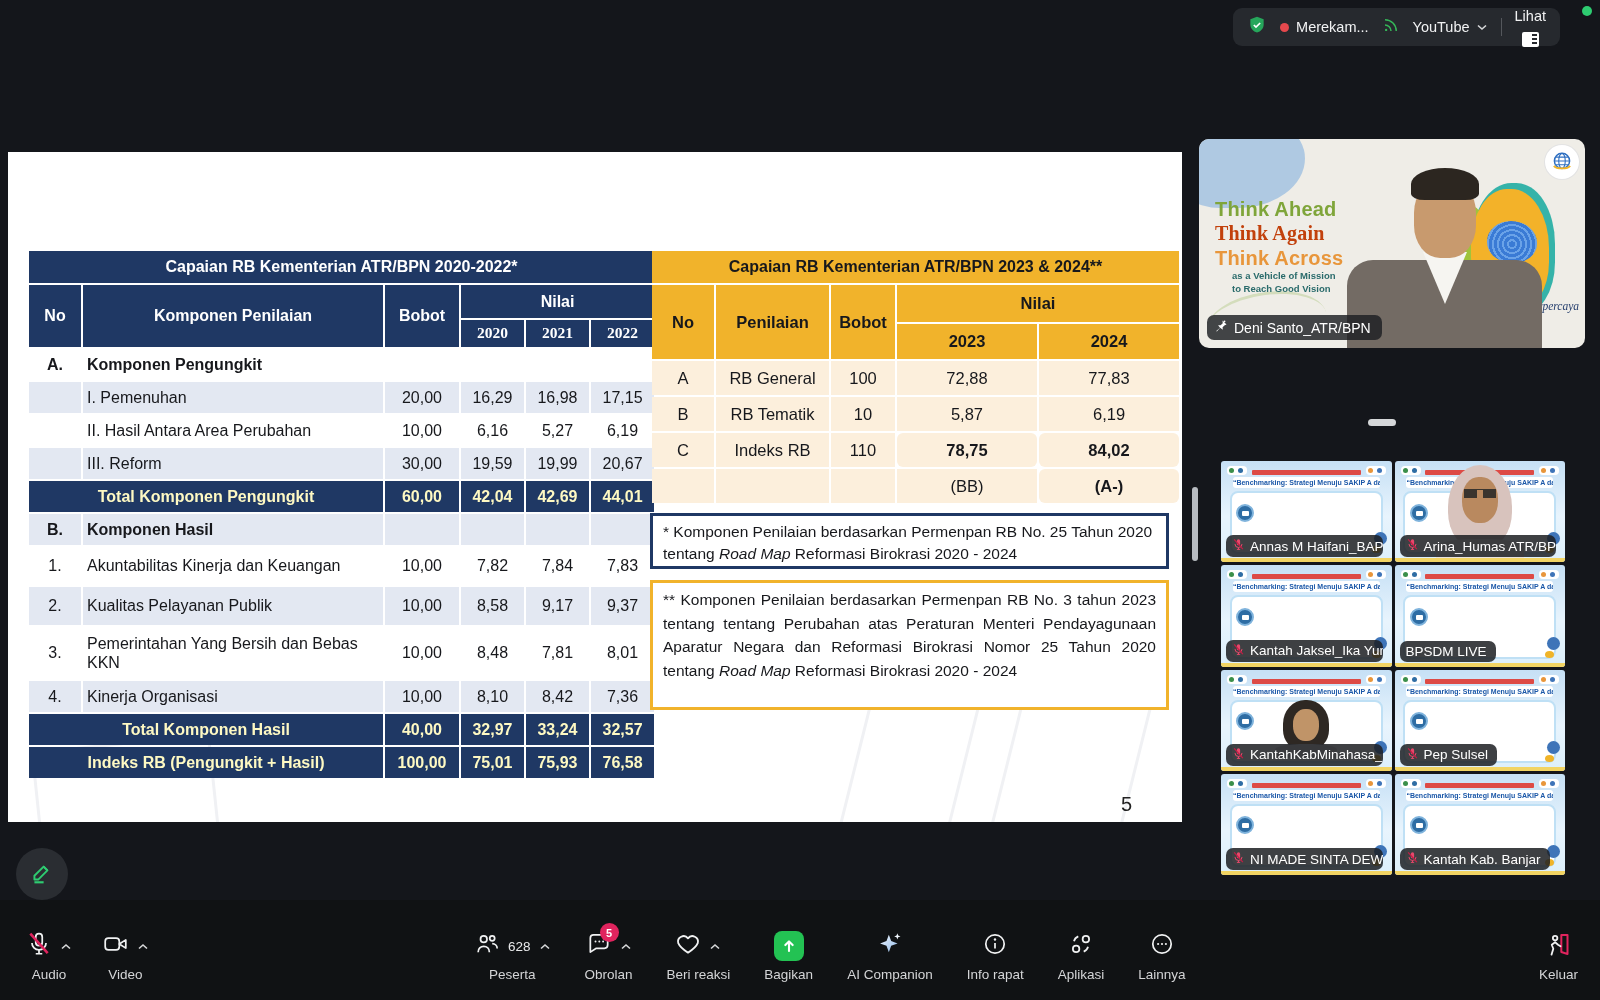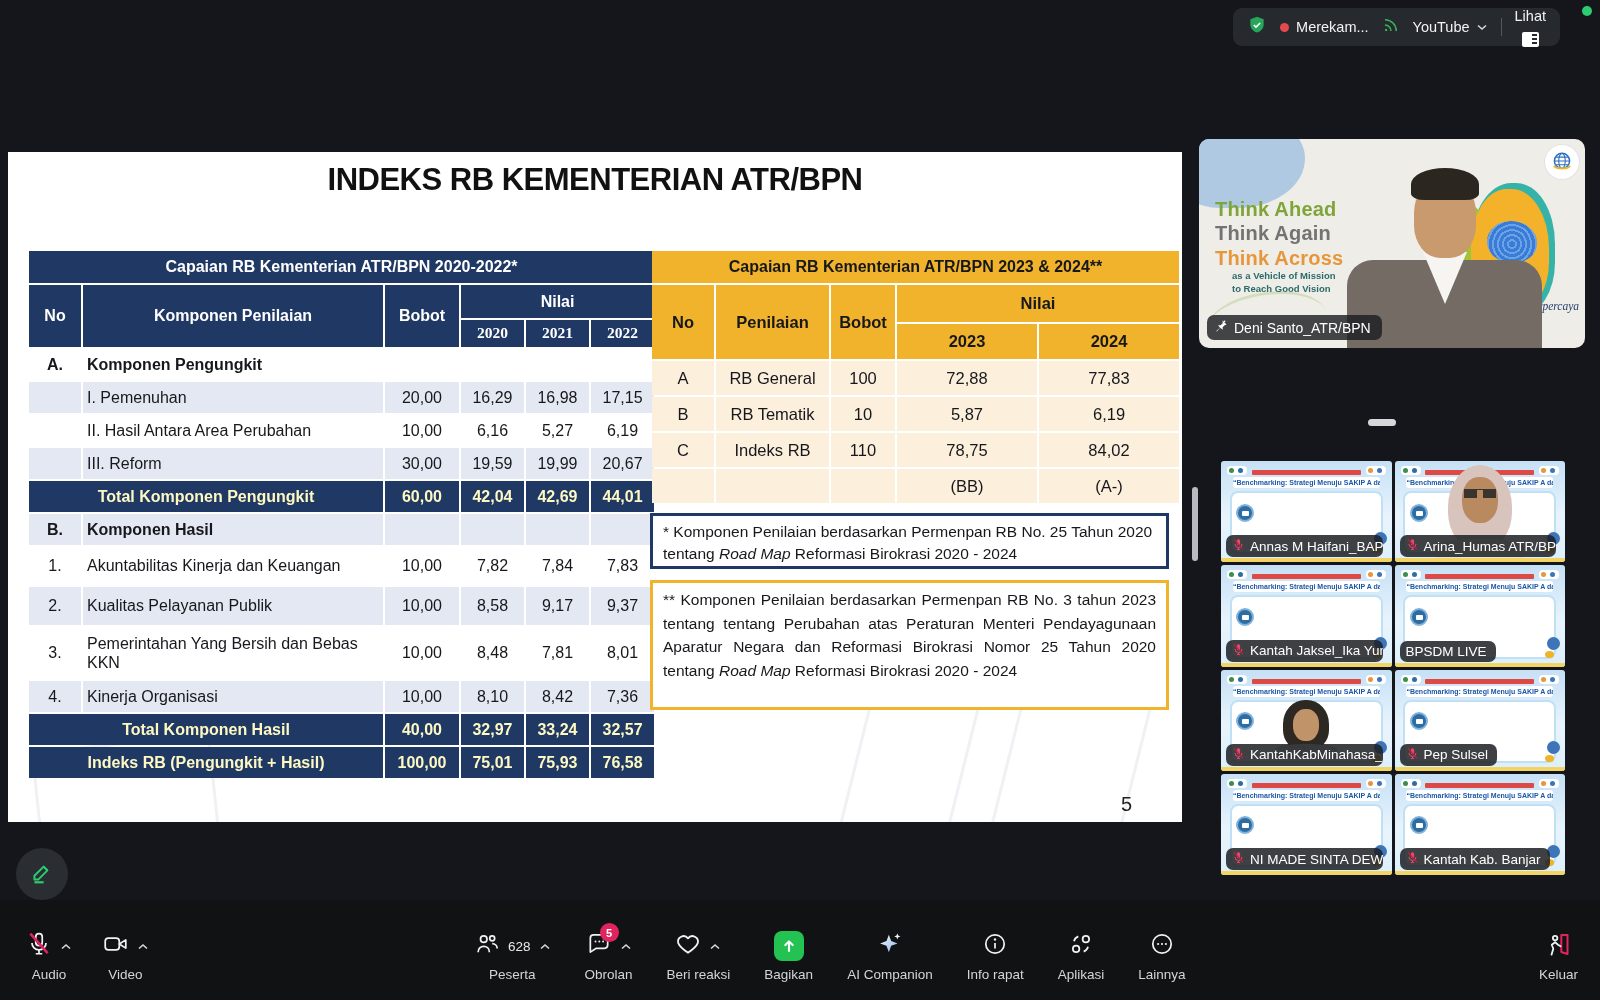--- a/index.html
+++ b/index.html
@@ -47,41 +47,41 @@
   .ltable tr.tall td { height:38px; }
   .ltable tr.tall2 td { height:52px; }
 
   
   .rtable { position:absolute; left:642px; top:97px; width:519px; font-size:16.5px; color:#17181c; }
   .rtable td { padding:2px 4px; vertical-align:middle; text-align:center; }
   .rtable .hd { background:#f1b32b; color:#17181c; font-weight:bold; }
   .rtable .title-cell { height:32px; font-size:16px; }
   .rtable .yr { height:34px; }
   .rtable .body td { background:#fcefdc; height:34px; }
-  .rtable .body td.b { font-weight:normal; }
+  .rtable .body td.b { font-weight:bold;border-radius:6px; }
 
   .footnote { position:absolute; left:642px; width:519px; background:#fff; padding:5px 10px;
     font-size:15.5px; color:#17181c; line-height:1.45; }
   .fn1 { top:361px; border:3px solid #1f3864; height:56px; }
   .fn2 { top:428px; border:3px solid #f1b32b; height:130px; text-align:justify; line-height:1.52; }
 
   
   .annot-btn { position:absolute; left:16px; top:848px; width:52px; height:52px; border-radius:50%;
     background:#2a2d32; display:flex; align-items:center; justify-content:center; }
 
   
   .speaker { position:absolute; left:1199px; top:139px; width:386px; height:209px; border-radius:10px;
     overflow:hidden; background:#efede7; }
   .blob { position:absolute; left:-24px; top:-26px; width:130px; height:95px; background:#afc9e2;
     border-radius:45% 55% 60% 40%; }
   .leafline { position:absolute; left:8px; bottom:-4px; width:120px; height:60px;
     border-top:3px solid #cdd9b2; border-radius:50%; transform:rotate(-8deg); opacity:.8; }
   .think { position:absolute; left:16px; top:58px; line-height:1.22; }
   .think .t { font-size:20px; font-weight:bold; letter-spacing:.2px; }
-  .t1 { color:#7fa53a; } .t2 { color:#737373; } .t3 { color:#e8963b; }
+  .t1 { color:#7fa53a; } .t2 { color:#c2410c;font-family:Liberation Serif, serif; } .t3 { color:#e8963b; }
   .ts { font-size:9.5px; font-weight:bold; color:#2a6b6b; line-height:1.3;margin-left:17px; }
   .head-art { position:absolute; right:26px; top:40px; width:110px; height:150px; }
   .head-teal { position:absolute; right:4px; top:4px; width:84px; height:132px; background:#35b3a9;
     border-radius:48% 46% 40% 44%; }
   .head-green { position:absolute; left:0; top:26px; width:40px; height:80px; background:#9fc33b; border-radius:50%; }
   .head-yellow { position:absolute; right:10px; top:10px; width:78px; height:122px; background:#f3b229;
     border-radius:46% 48% 40% 44%; }
   .brain { position:absolute; right:22px; top:42px; width:50px; height:42px; background:#3a7bd5;
     border-radius:48% 52% 46% 50%;
     background-image:repeating-radial-gradient(circle at 50% 55%, #3a7bd5 0 3px, #6aa3e8 3px 5px); }
@@ -187,21 +187,20 @@
   </span>
 </div>
 <div class="corner-dot"></div>
 
 <div class="slide">
   <div class="wmark wm1"></div>
   <div class="wmark wm2"></div>
   <div class="wmark wm3"></div>
 
   <div class="slide-title">
-    <div>INDEKS RB KEMENTERIAN ATR/BPN</div>
   </div>
 
   <table class="ltable" id="left-table">
     <colgroup>
         <col style="width:52px">
         <col style="width:300px">
         <col style="width:74px">
         <col style="width:63px">
         <col style="width:63px">
         <col style="width:63px">

